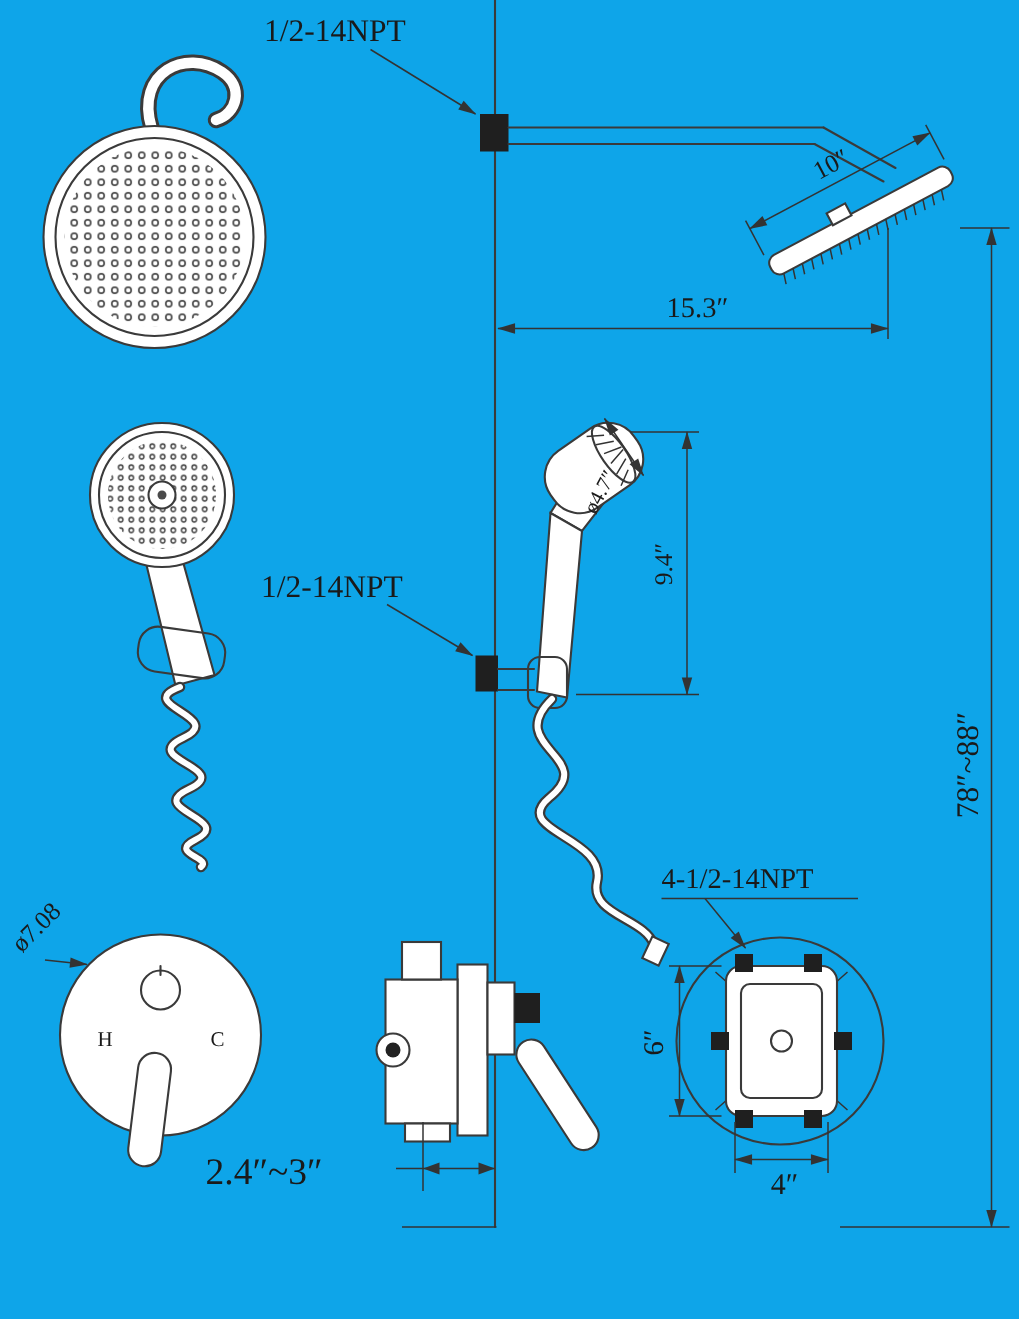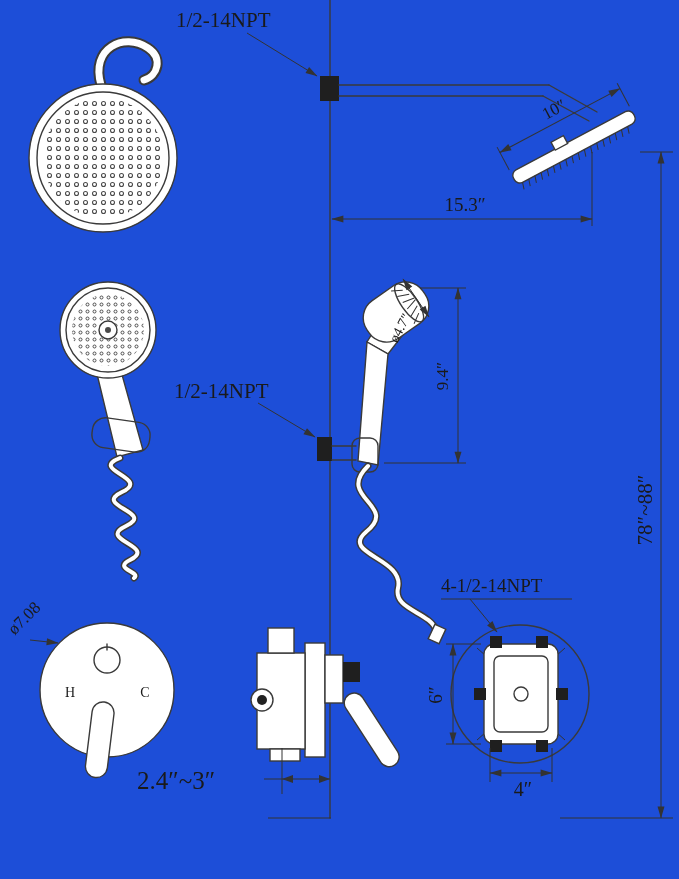--- a/index.html
+++ b/index.html
@@ -1,16 +1,16 @@
 <!DOCTYPE html>
 <html><head>
 <meta charset="utf-8">
 <style>
   html,body{margin:0;padding:0;background:#ffffff;}
-  #stage{position:relative;width:679px;height:879px;background:#1d4ed8;overflow:hidden;}
+  #stage{position:relative;width:679px;height:879px;background:#0ea5e9;overflow:hidden;}
   svg{display:block;}
   text{font-family:"Liberation Serif","DejaVu Serif",serif;fill:#1a1a1a;}
   .ln{stroke:#3a3a3a;stroke-width:1.4;fill:none;stroke-linecap:round;}
   .lnw{stroke:#3a3a3a;stroke-width:1.4;fill:#ffffff;}
   .dim{stroke:#333;stroke-width:1;fill:none;}
   .dark{fill:#1f1f1f;stroke:none;}
   .tube{stroke:#3a3a3a;stroke-width:11;fill:none;stroke-linecap:round;}
   .tubein{stroke:#ffffff;stroke-width:7;fill:none;stroke-linecap:round;}
   .hose{stroke:#3a3a3a;stroke-width:7;fill:none;stroke-linecap:round;}
   .hosein{stroke:#ffffff;stroke-width:4;fill:none;stroke-linecap:round;}

